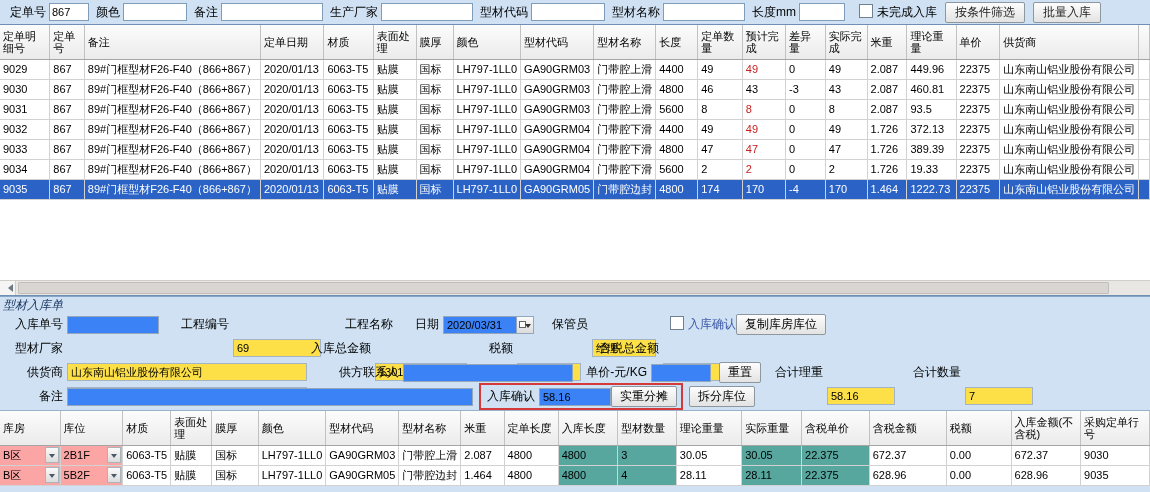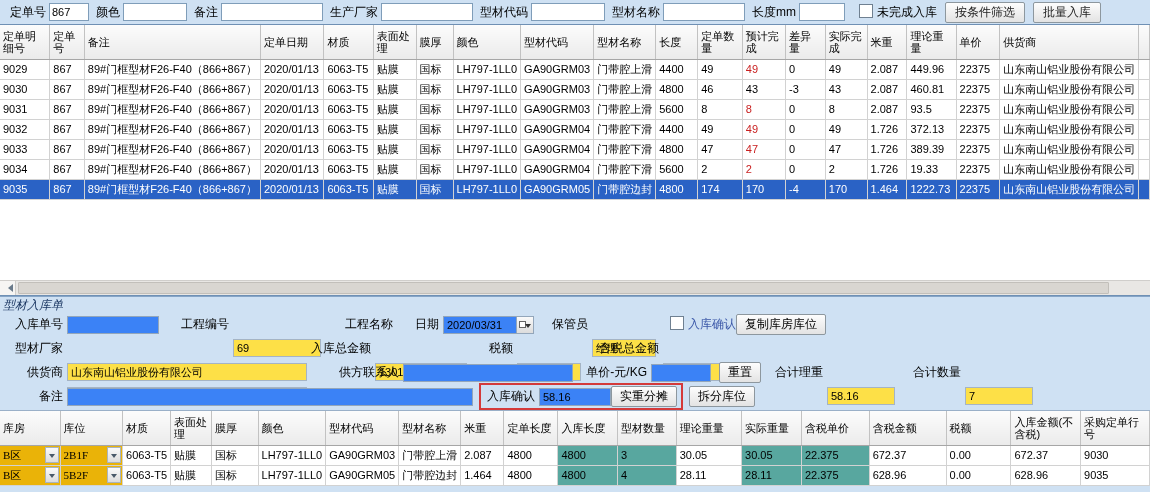--- a/index.html
+++ b/index.html
@@ -46,21 +46,21 @@
     overflow:hidden;word-break:break-all;
   }
   td{
     border-right:1px solid #d2d2d2;border-bottom:1px solid #d2d2d2;
     font-size:11px;height:19px;line-height:19px;padding:0 3px;
     white-space:nowrap;overflow:hidden;
   }
   tr.selected td{background:#2a62c5;color:#fff;}
   td.red{color:#c92121;}
   td.teal{background:#58a79f;}
-  td.dd{position:relative;background:#eab308;padding-right:16px;font-family:Liberation Serif, serif;}
+  td.dd{position:relative;background:#fca5a5;padding-right:16px;}
   .dd-btn{position:absolute;right:1px;top:1px;width:14px;height:16px;
     background:linear-gradient(#fafafa,#dcdcdc);border:1px solid #aab4bd;box-sizing:border-box;}
   .dd-btn::after{content:'';position:absolute;left:3px;top:6px;
     border:3px solid transparent;border-top:4px solid #4a5a6a;}
 
   
   .hscroll{position:absolute;left:0;right:0;bottom:0;height:14px;background:#e9e7e4;
     border-top:1px solid #d0cecb;display:flex;}
   .hs-left{width:15px;height:100%;background:#f6f5f3;border-right:1px solid #cfcdc9;position:relative;}
   .hs-left::after{content:'';position:absolute;left:4px;top:3px;

